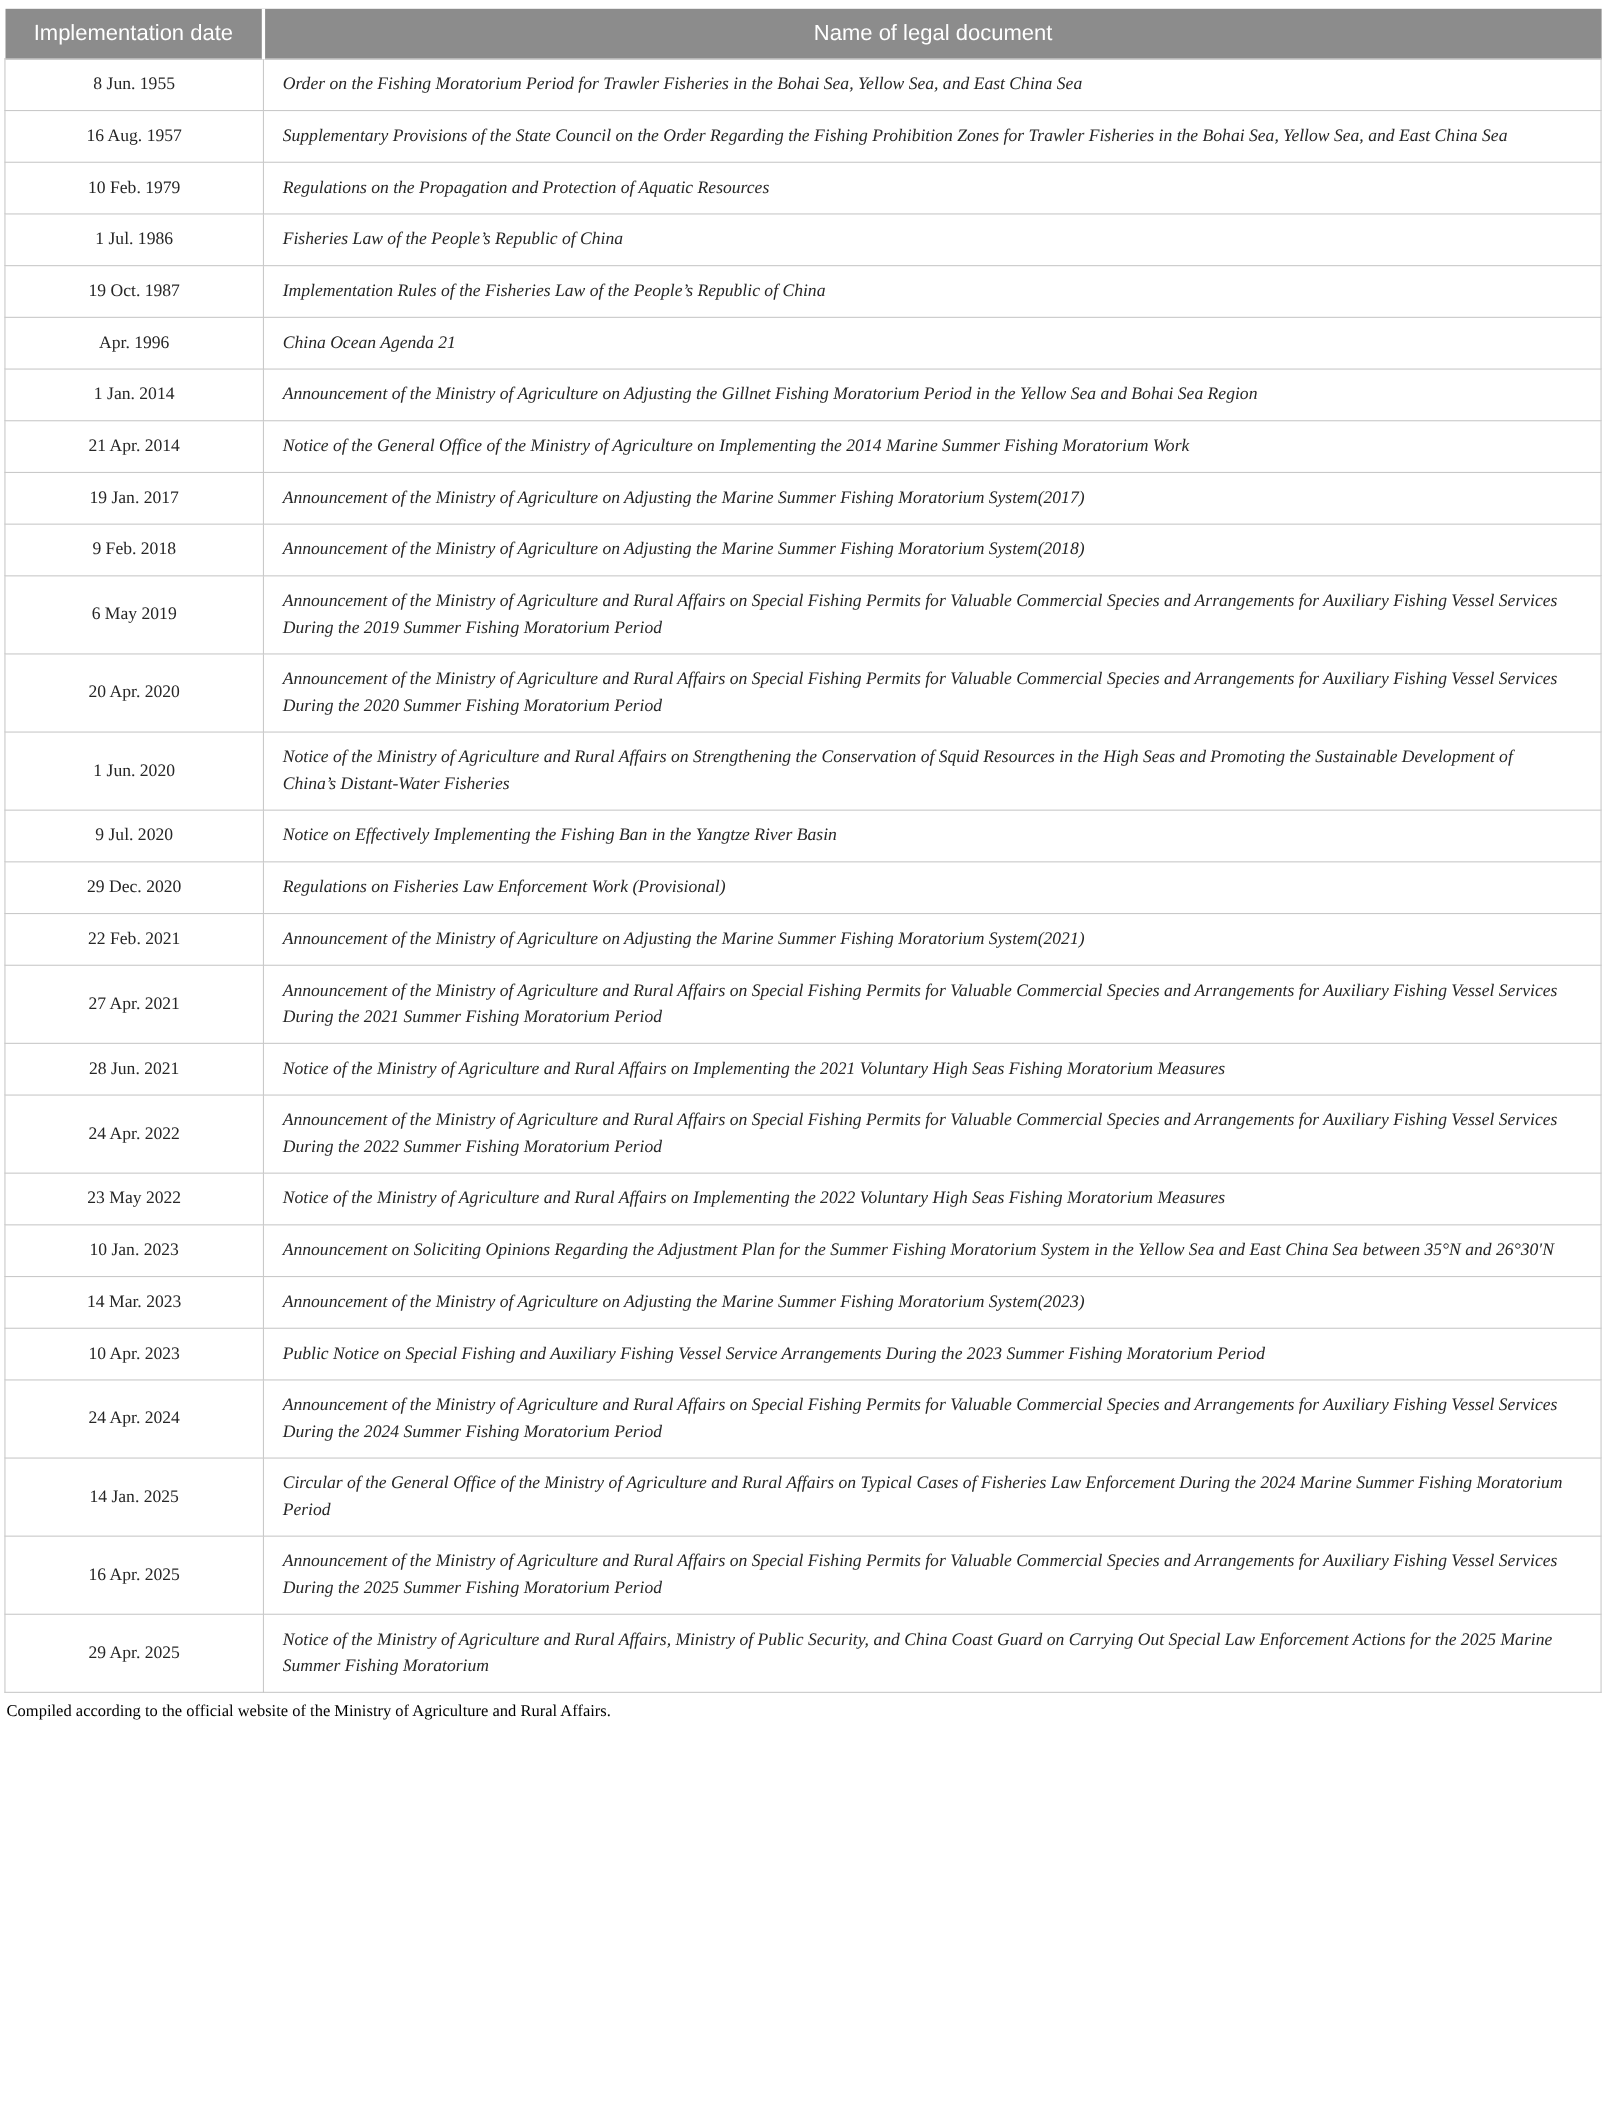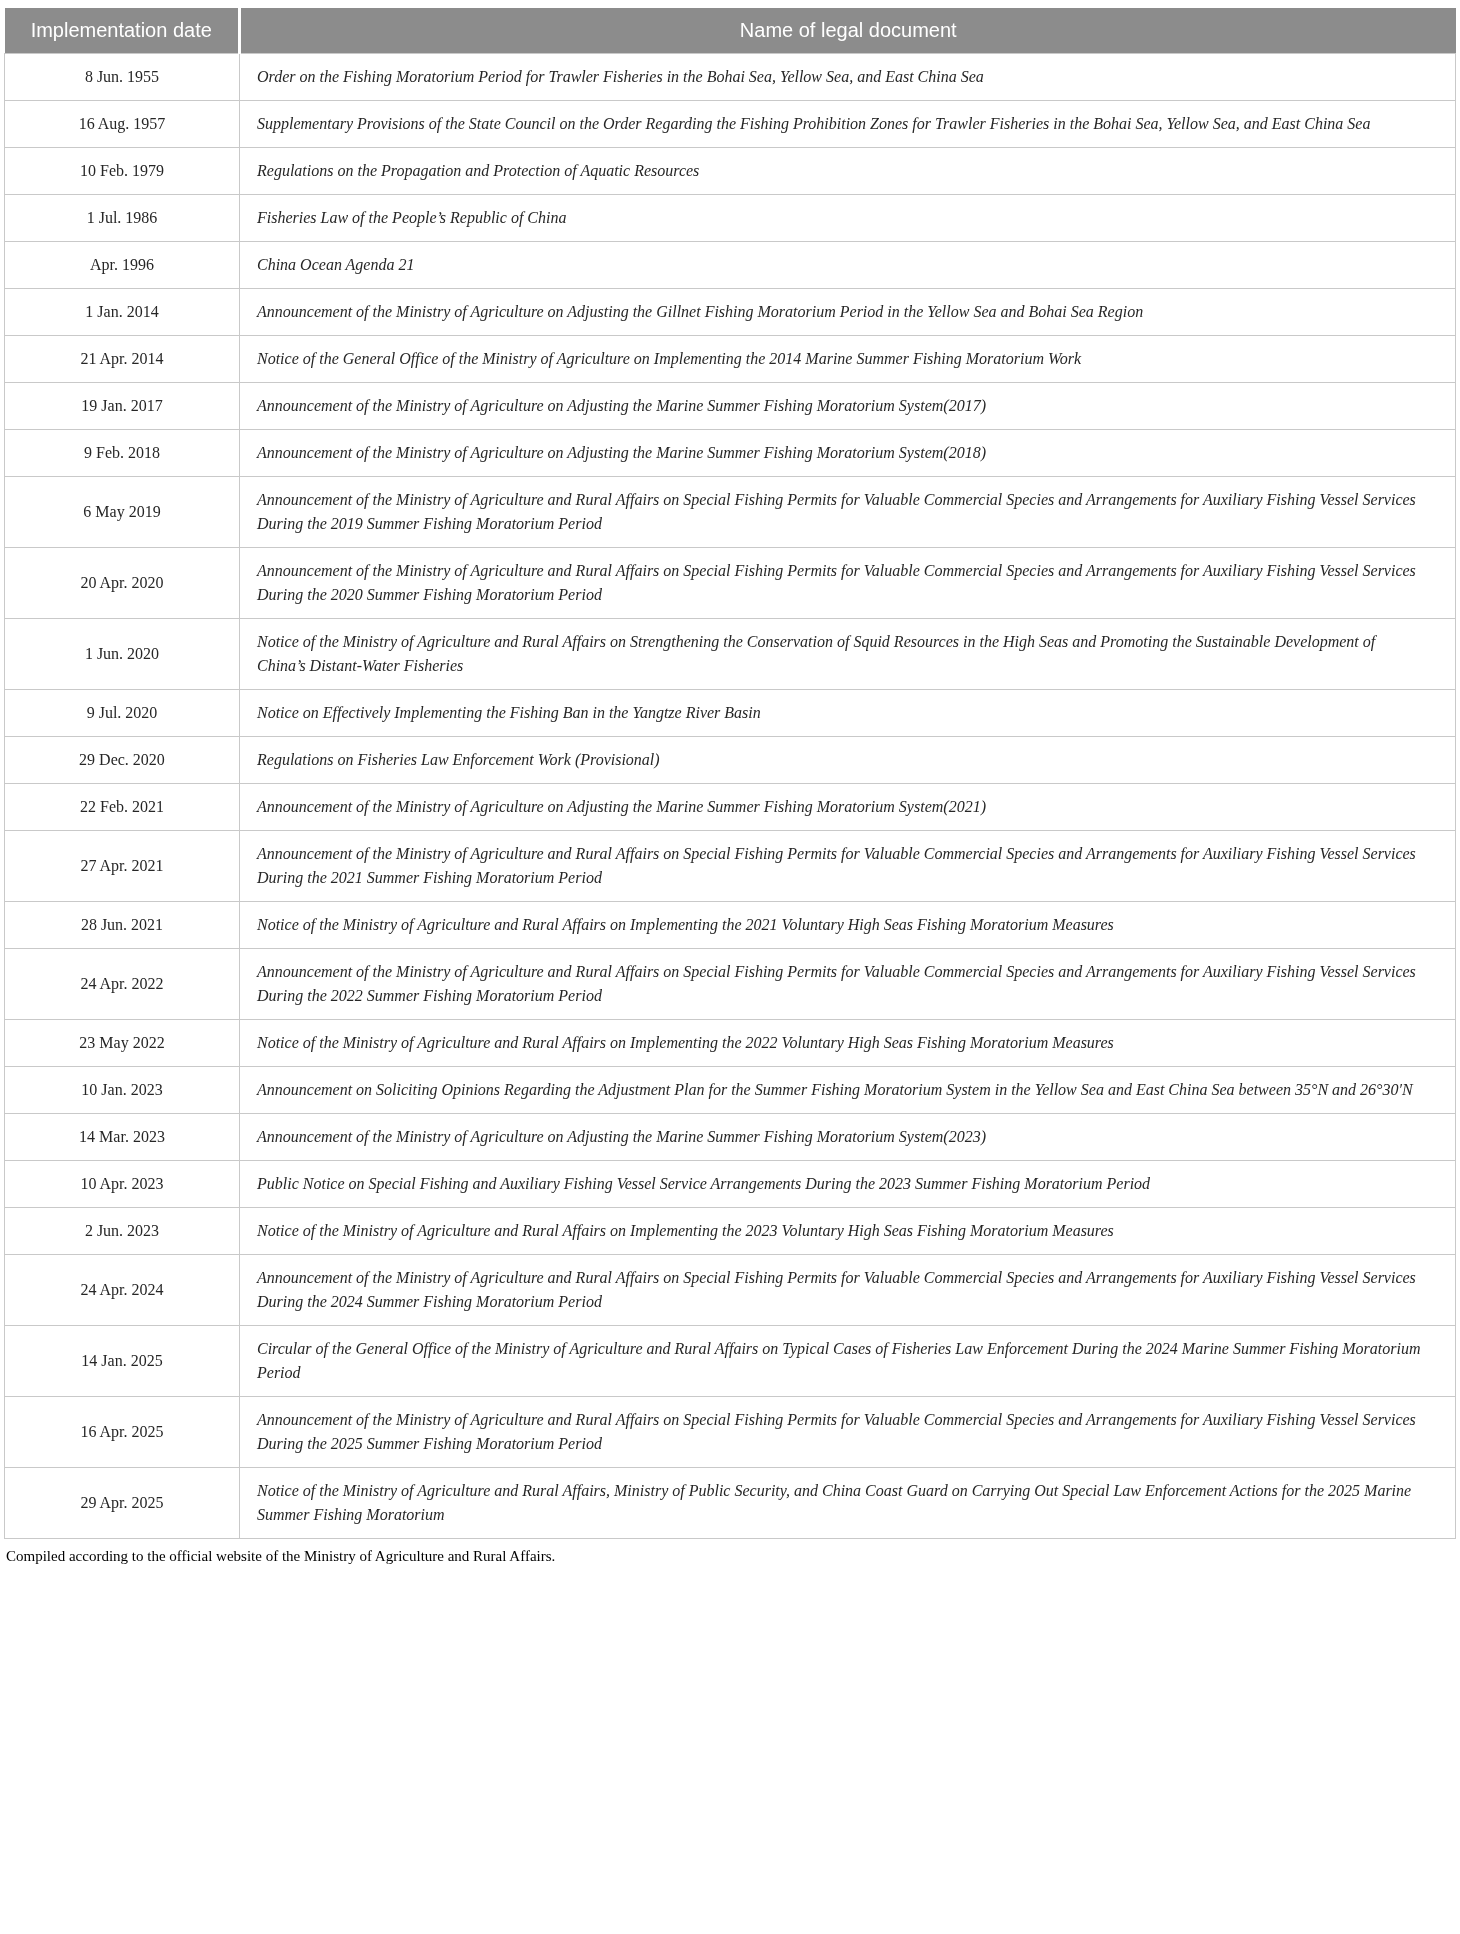--- a/index.html
+++ b/index.html
@@ -86,20 +86,24 @@
   <tr>
     <td class="date-cell">10 Feb. 1979</td>
     <td class="doc-cell">Regulations on the Propagation and Protection of Aquatic Resources</td>
   </tr>
 
   <tr>
     <td class="date-cell">1 Jul. 1986</td>
     <td class="doc-cell">Fisheries Law of the People’s Republic of China</td>
   </tr>
 
+  <tr>
+    <td class="date-cell">19 Oct. 1987</td>
+    <td class="doc-cell">Implementation Rules of the Fisheries Law of the People’s Republic of China</td>
+  </tr>
 
   <tr>
     <td class="date-cell">Apr. 1996</td>
     <td class="doc-cell">China Ocean Agenda 21</td>
   </tr>
 
 
   <tr>
     <td class="date-cell">1 Jan. 2014</td>
     <td class="doc-cell">Announcement of the Ministry of Agriculture on Adjusting the Gillnet Fishing Moratorium Period in the Yellow Sea and Bohai Sea Region</td>
@@ -178,24 +182,20 @@
   <tr>
     <td class="date-cell">14 Mar. 2023</td>
     <td class="doc-cell">Announcement of the Ministry of Agriculture on Adjusting the Marine Summer Fishing Moratorium System(2023)</td>
   </tr>
 
   <tr>
     <td class="date-cell">10 Apr. 2023</td>
     <td class="doc-cell">Public Notice on Special Fishing and Auxiliary Fishing Vessel Service Arrangements During the 2023 Summer Fishing Moratorium Period</td>
   </tr>
 
-  <tr>
-    <td class="date-cell">2 Jun. 2023</td>
-    <td class="doc-cell">Notice of the Ministry of Agriculture and Rural Affairs on Implementing the 2023 Voluntary High Seas Fishing Moratorium Measures</td>
-  </tr>
 
   <tr>
     <td class="date-cell">24 Apr. 2024</td>
     <td class="doc-cell">Announcement of the Ministry of Agriculture and Rural Affairs on Special Fishing Permits for Valuable Commercial Species and Arrangements for Auxiliary Fishing Vessel Services During the 2024 Summer Fishing Moratorium Period</td>
   </tr>
 
 
   <tr>
     <td class="date-cell">14 Jan. 2025</td>
     <td class="doc-cell">Circular of the General Office of the Ministry of Agriculture and Rural Affairs on Typical Cases of Fisheries Law Enforcement During the 2024 Marine Summer Fishing Moratorium Period</td>

